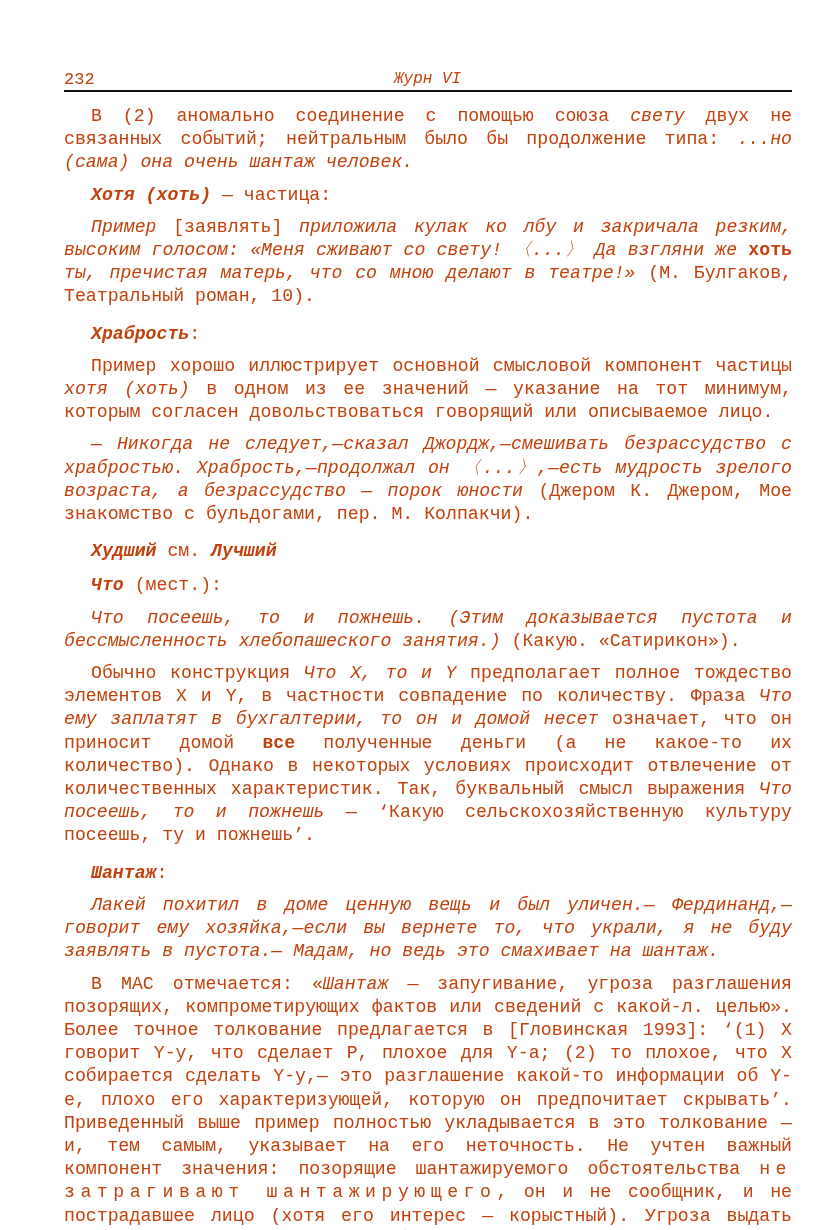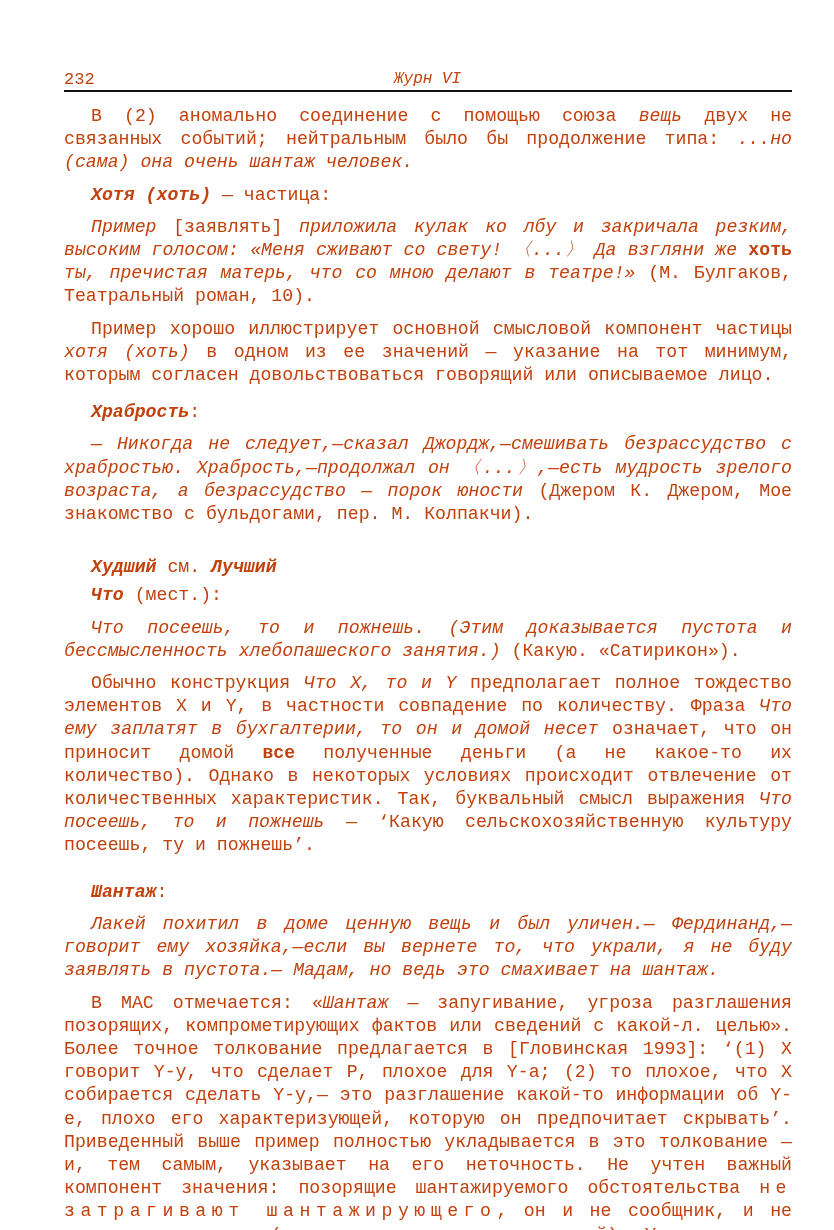--- a/index.html
+++ b/index.html
@@ -21,38 +21,38 @@
 </style>
 </head>
 <body>
 
 <div class="page">
   <div class="header">
     <span class="pagenum">232</span>
     <span class="running">Журн VI</span>
   </div>
 
-  <p style="margin-top:13px"><span>В (2) аномально соединение с помощью союза </span><i>вещь</i><span> двух не связанных событий; нейтральным было бы продолжение типа: </span><i>...но (сама) она очень шантаж человек.</i></p>
+  <p style="margin-top:13px"><span>В (2) аномально соединение с помощью союза </span><i>свету</i><span> двух не связанных событий; нейтральным было бы продолжение типа: </span><i>...но (сама) она очень шантаж человек.</i></p>
 
   <p class="gap hd"><b><i>Хотя (хоть)</i></b><span> — частица:</span></p>
 
   <p class="gap"><i>Пример</i><span> [заявлять] </span><i>приложила кулак ко лбу и закричала резким, высоким голосом: «Меня сживают со свету! 〈...〉 Да взгляни же </i><b>хоть</b><i> ты, пречистая матерь, что со мною делают в театре!»</i><span> (М. Булгаков, Театральный роман, 10).</span></p>
 
+  <p class="gap hd" style="margin-top:14px"><b><i>Храбрость</i></b><span>:</span></p>
+
   <p class="gap"><span>Пример хорошо иллюстрирует основной смысловой компонент частицы </span><i>хотя (хоть)</i><span> в одном из ее значений — указание на тот минимум, которым согласен довольствоваться говорящий или описываемое лицо.</span></p>
-
-  <p class="gap hd" style="margin-top:14px"><b><i>Храбрость</i></b><span>:</span></p>
 
   <p class="gap"><i>— Никогда не следует,—сказал Джордж,—смешивать безрассудство с храбростью. Храбрость,—продолжал он 〈...〉,—есть мудрость зрелого возраста, а безрассудство — порок юности</i><span> (Джером К. Джером, Мое знакомство с бульдогами, пер. М. Колпакчи).</span></p>
 
-  <p class="gap hd" style="margin-top:30px"><b><i>Худший</i></b><span> см. </span><b><i>Лучший</i></b></p>
+  <p class="gap hd" style="margin-top:14px"><b><i>Худший</i></b><span> см. </span><b><i>Лучший</i></b></p>
 
-  <p class="gap hd" style="margin-top:5px"><b><i>Что</i></b><span> (мест.):</span></p>
+  <p class="gap hd" style="margin-top:11px"><b><i>Что</i></b><span> (мест.):</span></p>
 
   <p class="gap"><i>Что посеешь, то и пожнешь. (Этим доказывается пустота и бессмысленность хлебопашеского занятия.)</i><span> (Какую. «Сатирикон»).</span></p>
 
   <p class="gap"><span>Обычно конструкция </span><i>Что X, то и Y</i><span> предполагает полное тождество элементов X и Y, в частности совпадение по количеству. Фраза </span><i>Что ему заплатят в бухгалтерии, то он и домой несет</i><span> означает, что он приносит домой </span><b>все</b><span> полученные деньги (а не какое-то их количество). Однако в некоторых условиях происходит отвлечение от количественных характеристик. Так, буквальный смысл выражения </span><i>Что посеешь, то и пожнешь</i><span> — ‘Какую сельскохозяйственную культуру посеешь, ту и пожнешь’.</span></p>
 
-  <p class="gap hd" style="margin-top:23px"><b><i>Шантаж</i></b><span>:</span></p>
+  <p class="gap hd" style="margin-top:14px"><b><i>Шантаж</i></b><span>:</span></p>
 
   <p class="gap"><i>Лакей похитил в доме ценную вещь и был уличен.— Фердинанд,—говорит ему хозяйка,—если вы вернете то, что украли, я не буду заявлять в пустота.— Мадам, но ведь это смахивает на шантаж.</i></p>
 
   <p class="gap"><span>В МАС отмечается: «</span><i>Шантаж</i><span> — запугивание, угроза разглашения позорящих, компрометирующих фактов или сведений с какой-л. целью». Более точное толкование предлагается в [Гловинская 1993]: ‘(1) X говорит Y-у, что сделает P, плохое для Y-а; (2) то плохое, что X собирается сделать Y-у,— это разглашение какой-то информации об Y-е, плохо его характеризующей, которую он предпочитает скрывать’. Приведенный выше пример полностью укладывается в это толкование — и, тем самым, указывает на его неточность. Не учтен важный компонент значения: позорящие шантажируемого обстоятельства </span><span class="sp">не затрагивают шантажирующего</span><span>, он и не сообщник, и не пострадавшее лицо (хотя его интерес — корыстный). Угроза выдать сообщников — не шантаж. И тем более не может квалифицироваться как шантаж угроза донести в полицию на ограбившего вас человека. Должно быть внесено уточнение во второй компонент предлагаемого М. Я. Гловинской толкование: ‘(2) то плохое, что X собирается сделать Y-у,—</span></p>
 </div>
 
 </body></html>

